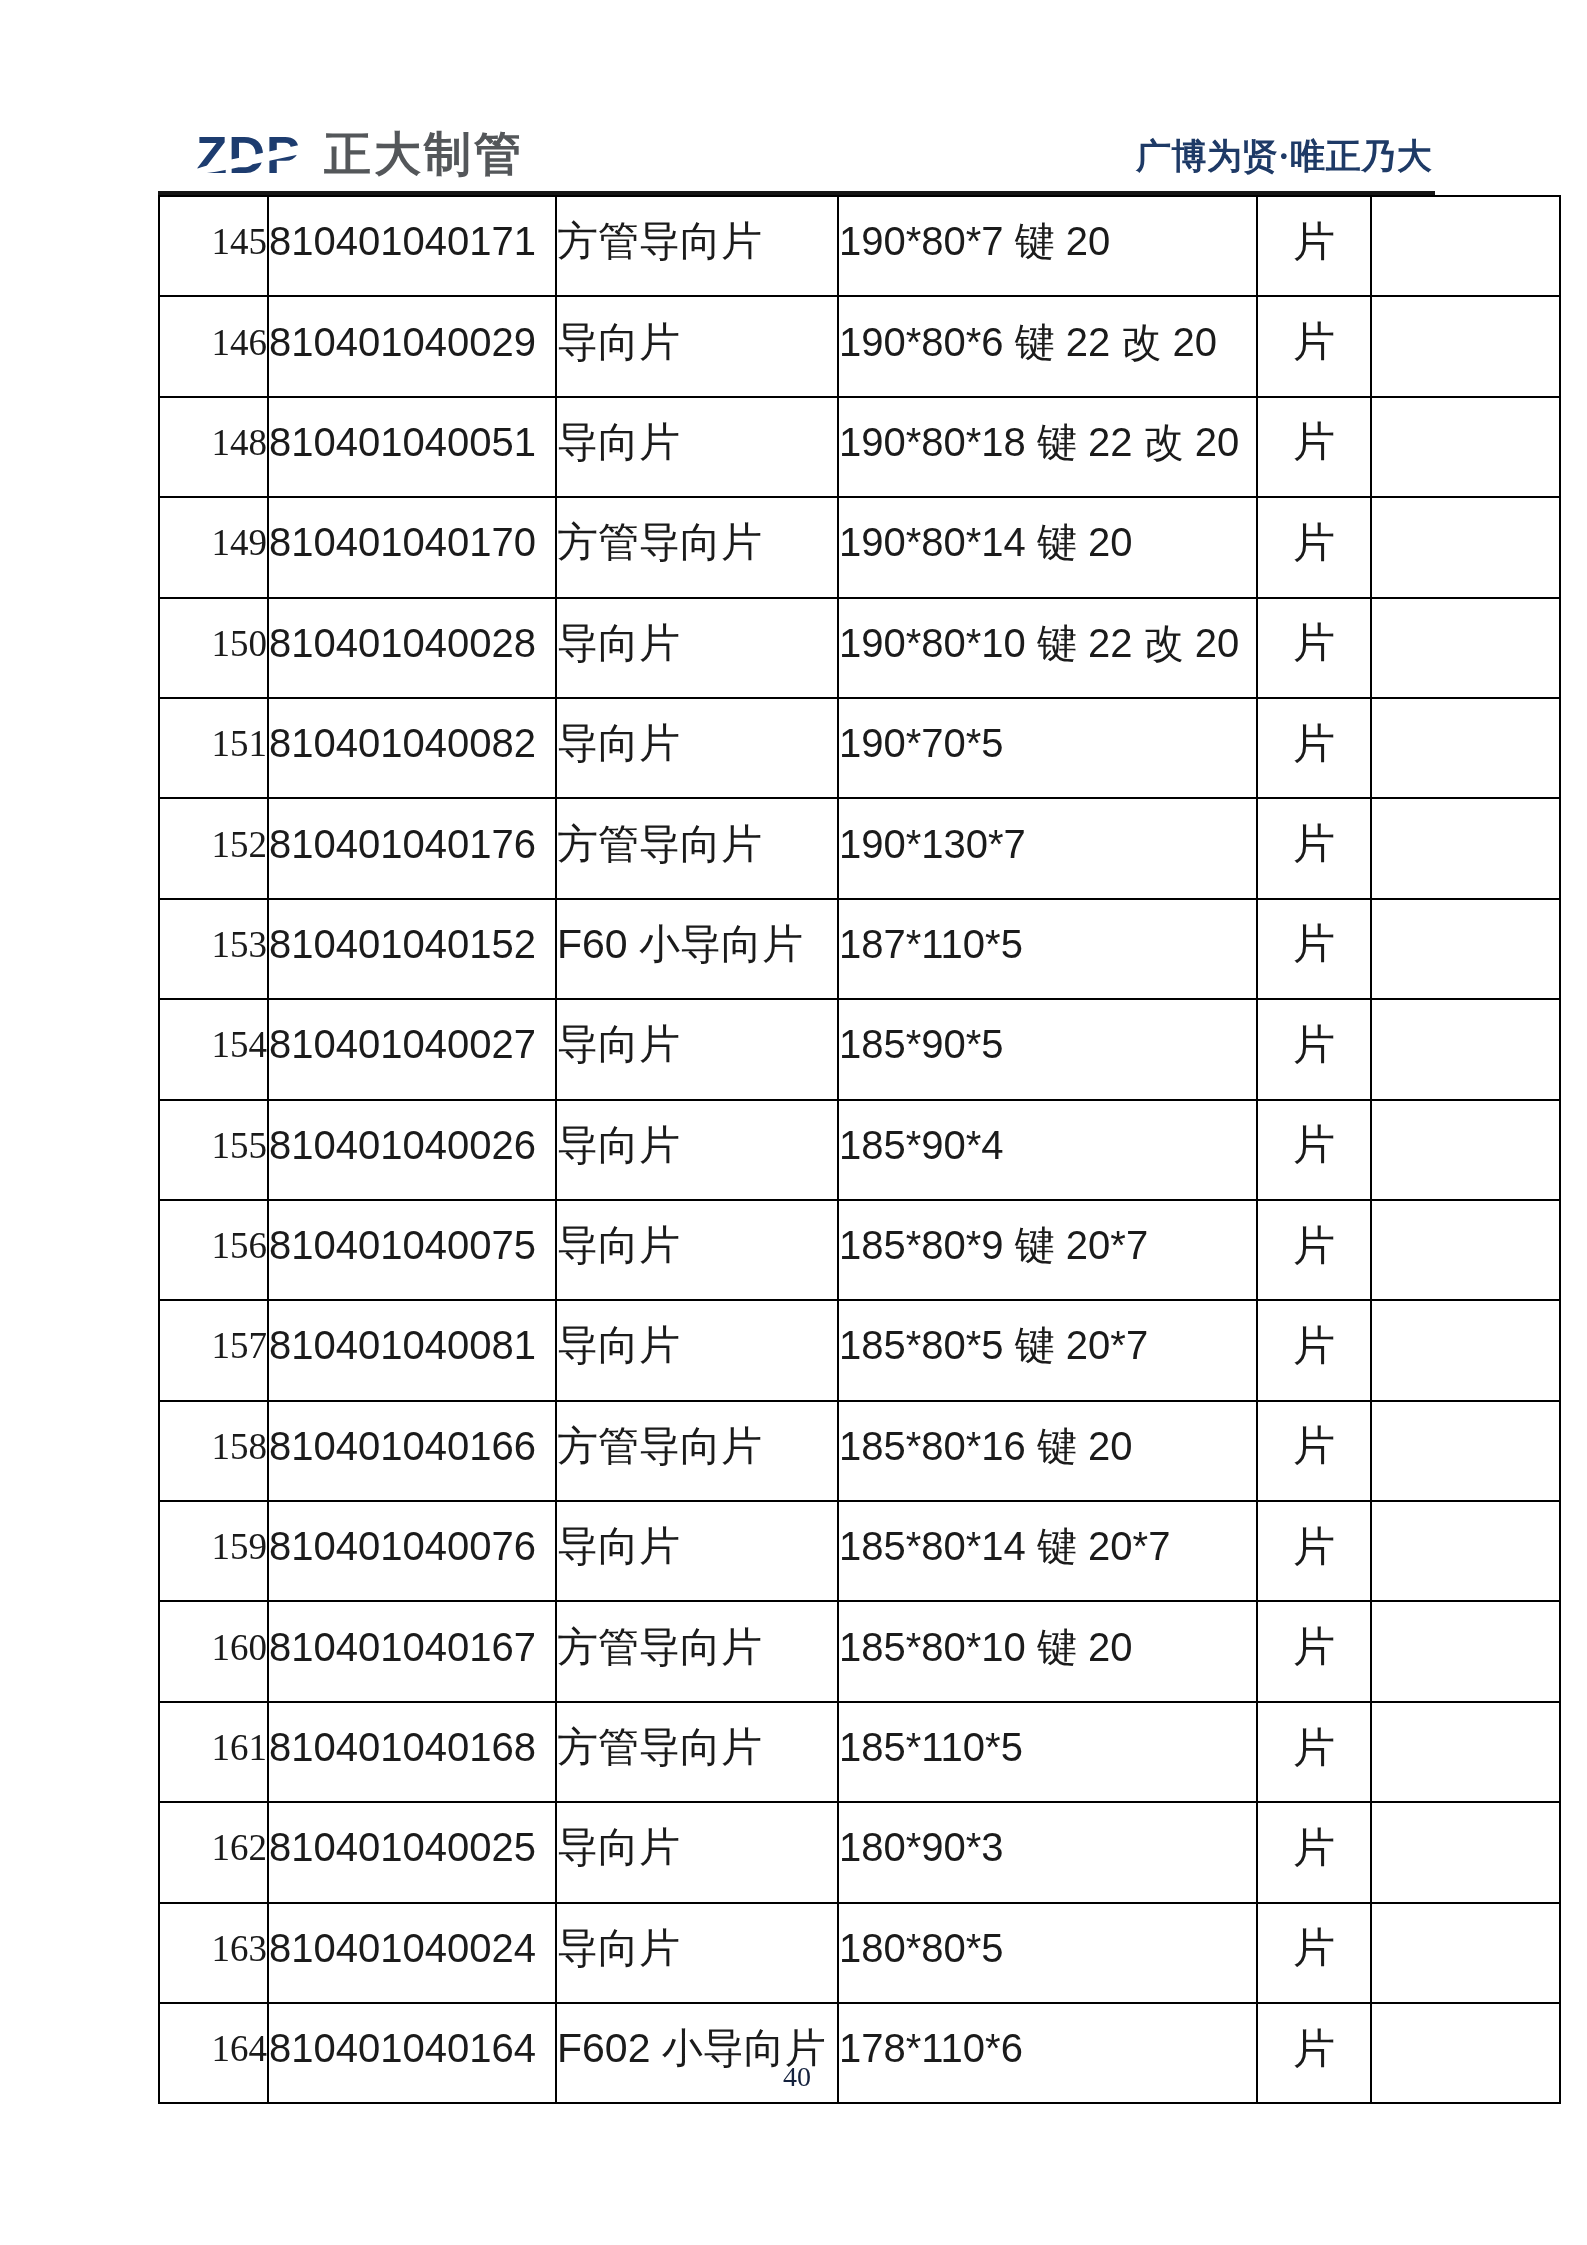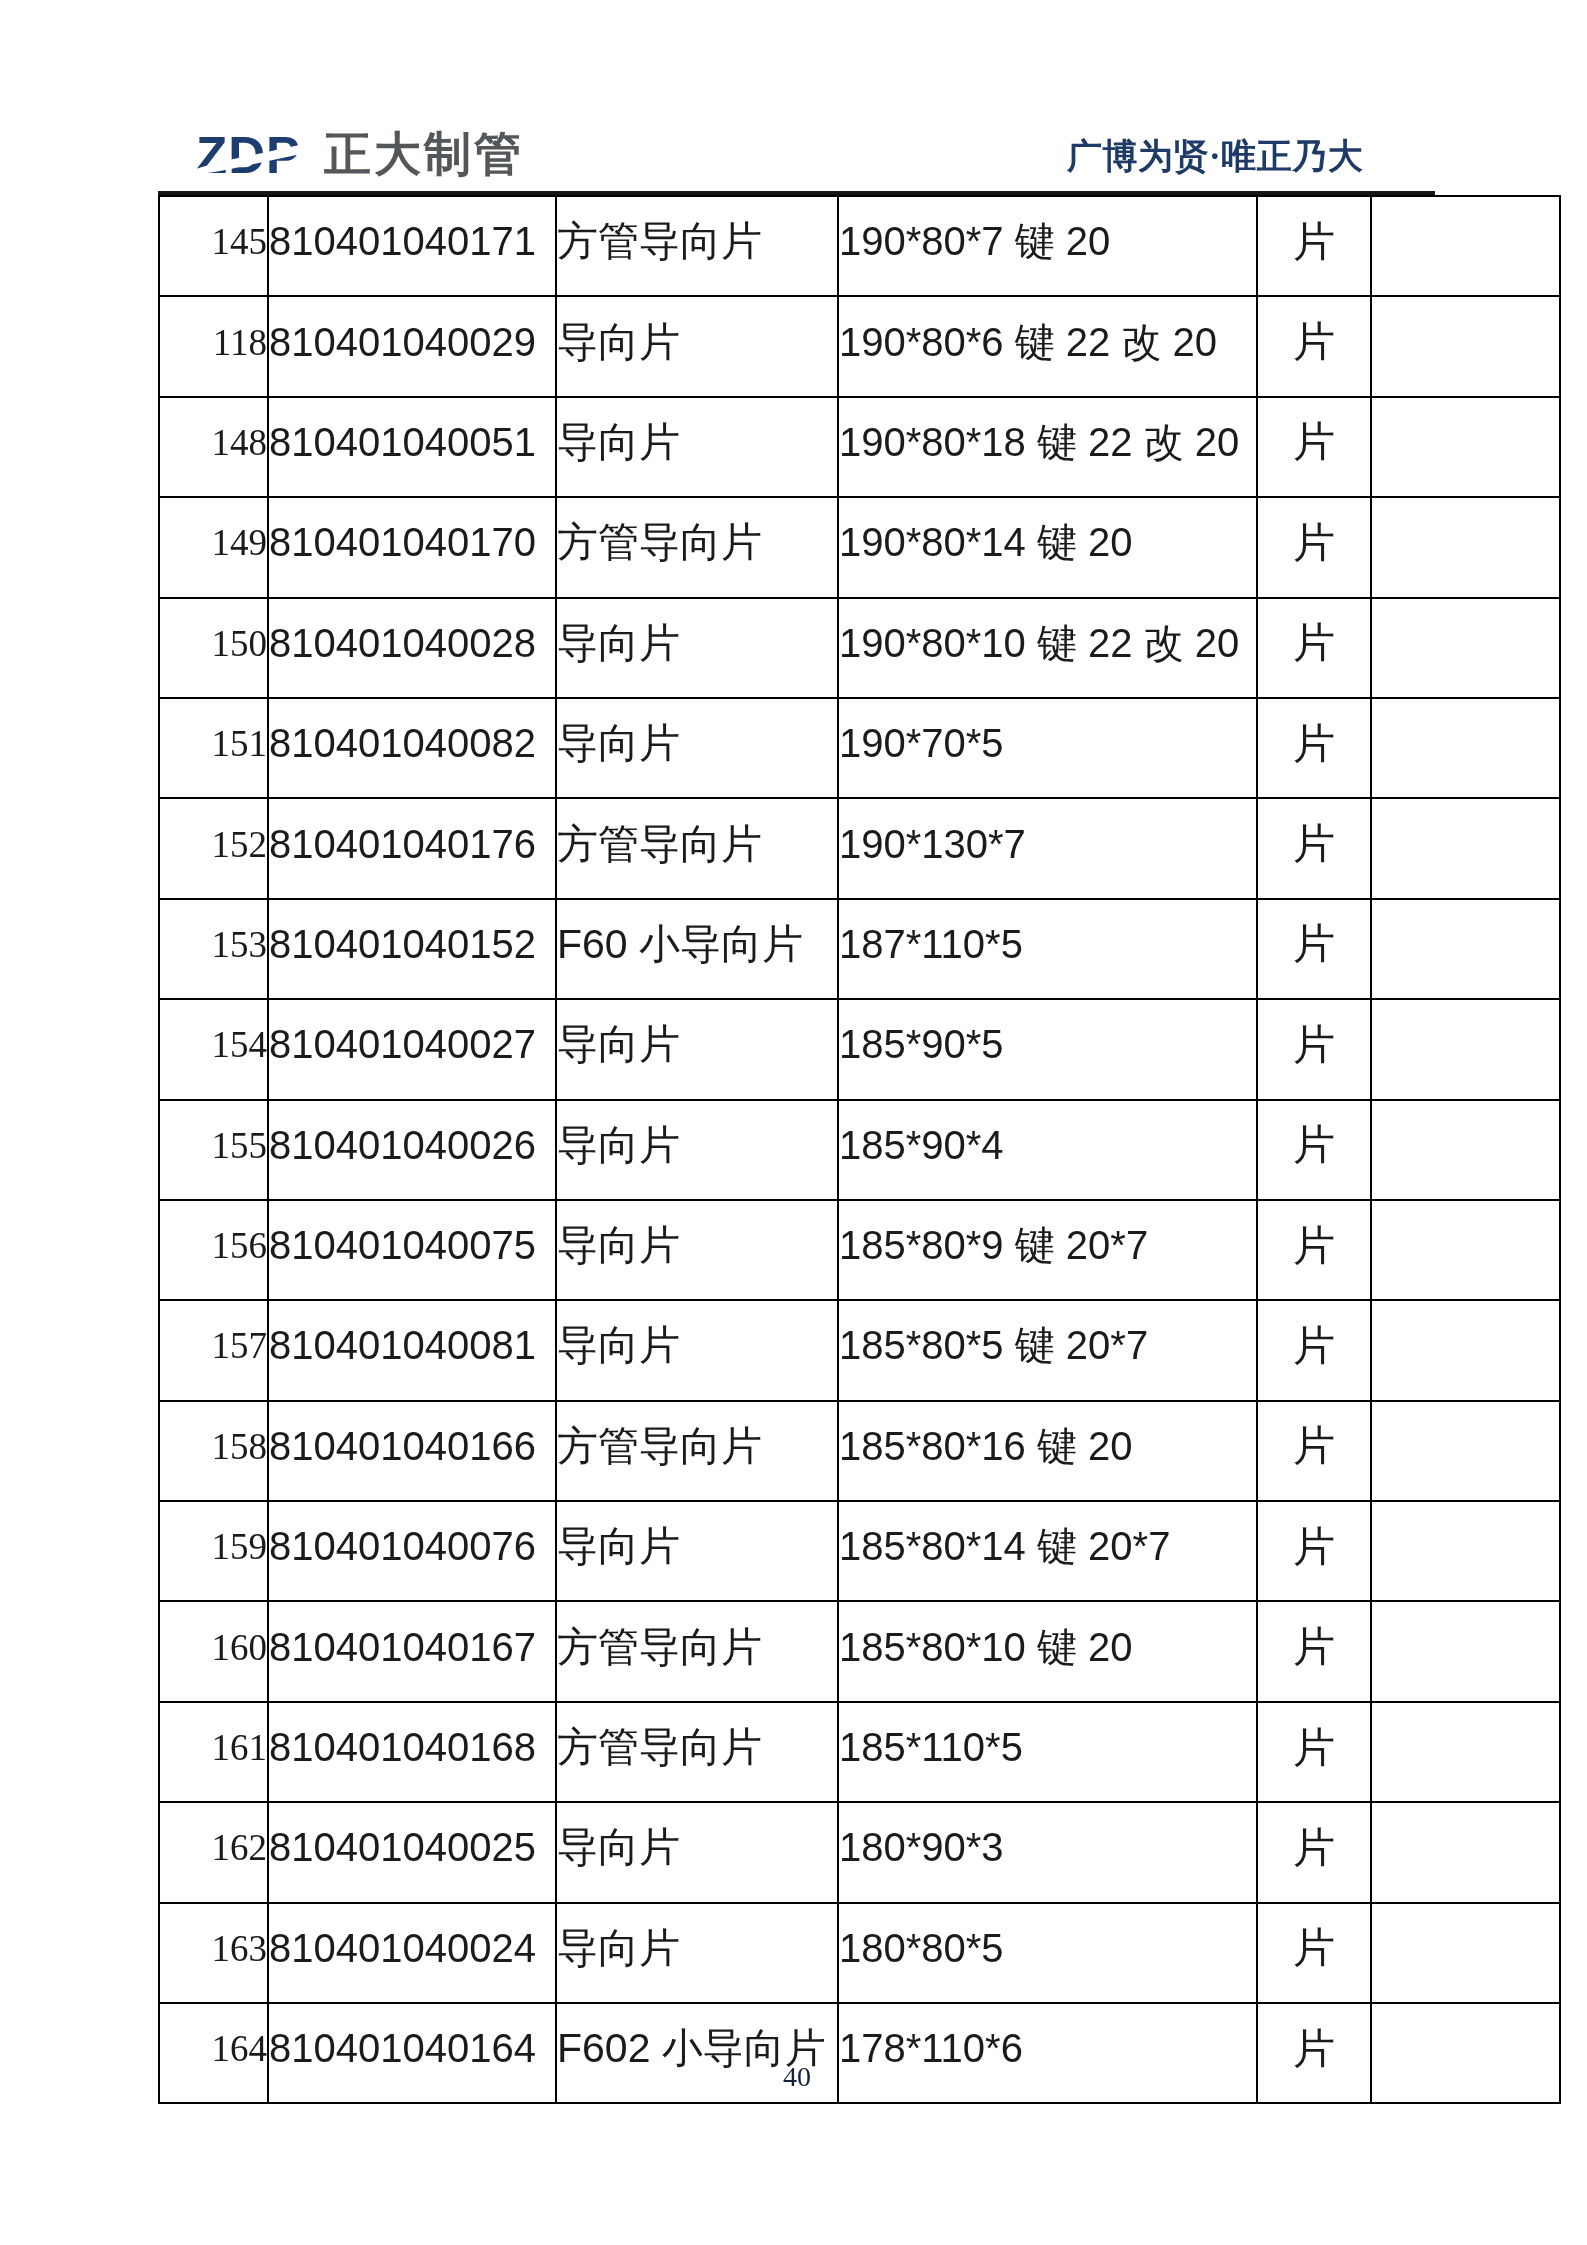--- a/index.html
+++ b/index.html
@@ -19,21 +19,21 @@
     position:absolute;left:-8px;top:25px;width:168px;height:9px;
     background:#ffffff;border-radius:50% 50% 50% 50% / 100% 100% 100% 100%;
     transform:rotate(-12deg);
   }
   .logo-cjk{
     position:absolute;left:324px;top:122px;
     font-weight:700;font-size:47px;line-height:64px;letter-spacing:3px;
     color:#54575a;
   }
   .slogan{
-    position:absolute;left:1067px;top:130px;
+    position:absolute;left:1136px;top:130px;
     font-family:"Liberation Serif","DejaVu Serif",serif;
     font-weight:600;font-size:35px;line-height:54px;letter-spacing:0.5px;
     color:#1e3a66;
   }
   .header-rule{
     position:absolute;left:158px;top:191px;width:1277px;height:4px;
     background:#151515;
   }
   
   table.parts-table{
@@ -91,21 +91,21 @@
   <tbody id="table-body">
       <tr>
         <td class="c-no">145</td>
         <td class="c-code">810401040171</td>
         <td class="c-name">方管导向片</td>
         <td class="c-spec">190*80*7 键 20</td>
         <td class="c-unit">片</td>
         <td class="c-note"></td>
       </tr>
       <tr>
-        <td class="c-no">118</td>
+        <td class="c-no">146</td>
         <td class="c-code">810401040029</td>
         <td class="c-name">导向片</td>
         <td class="c-spec">190*80*6 键 22 改 20</td>
         <td class="c-unit">片</td>
         <td class="c-note"></td>
       </tr>
       <tr>
         <td class="c-no">148</td>
         <td class="c-code">810401040051</td>
         <td class="c-name">导向片</td>

